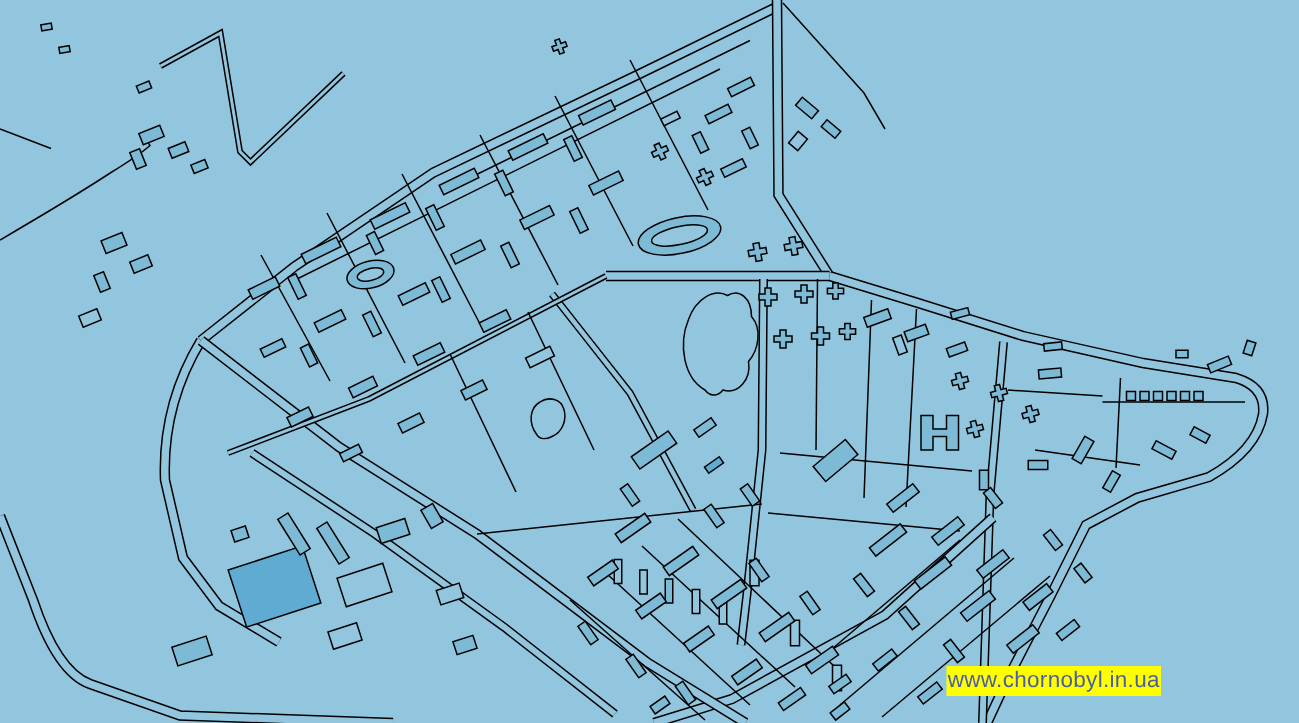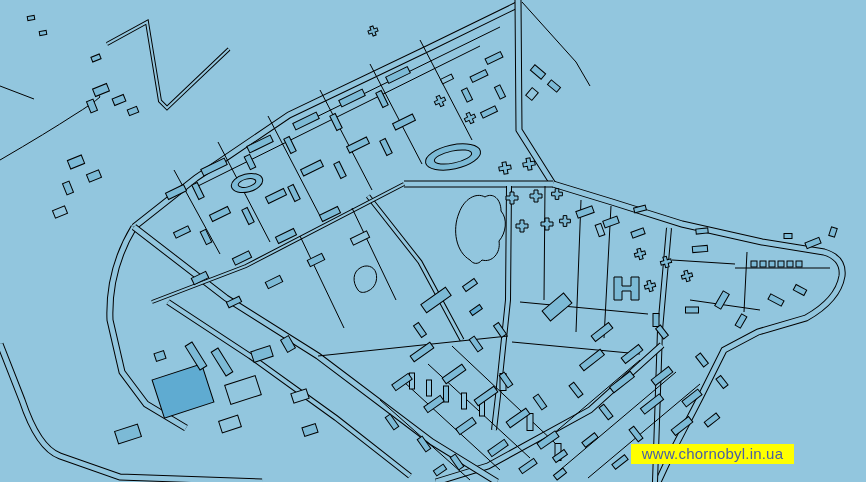--- a/index.html
+++ b/index.html
@@ -1,19 +1,19 @@
 <!DOCTYPE html>
 <html><head>
 <meta charset="utf-8">
 <style>
   html,body{margin:0;padding:0;background:#92C6DE;}
   .stage{position:relative;width:866px;height:482px;overflow:hidden;font-family:"Liberation Sans",sans-serif;}
   .stage svg{position:absolute;left:0;top:0;display:block;}
   .watermark{
-    position:absolute;left:631px;top:444px;width:163px;height:20px;
+    position:absolute;left:631px;top:444px;width:143px;height:20px;
     display:flex;align-items:center;justify-content:center;
     font-size:15px;line-height:20px;letter-spacing:0.2px;
     font-family:"Liberation Sans",sans-serif;
   }
 </style>
 </head>
 <body>
 
 <div class="stage">
   <svg id="citymap" width="866" height="482" viewBox="0 0 866 482">

